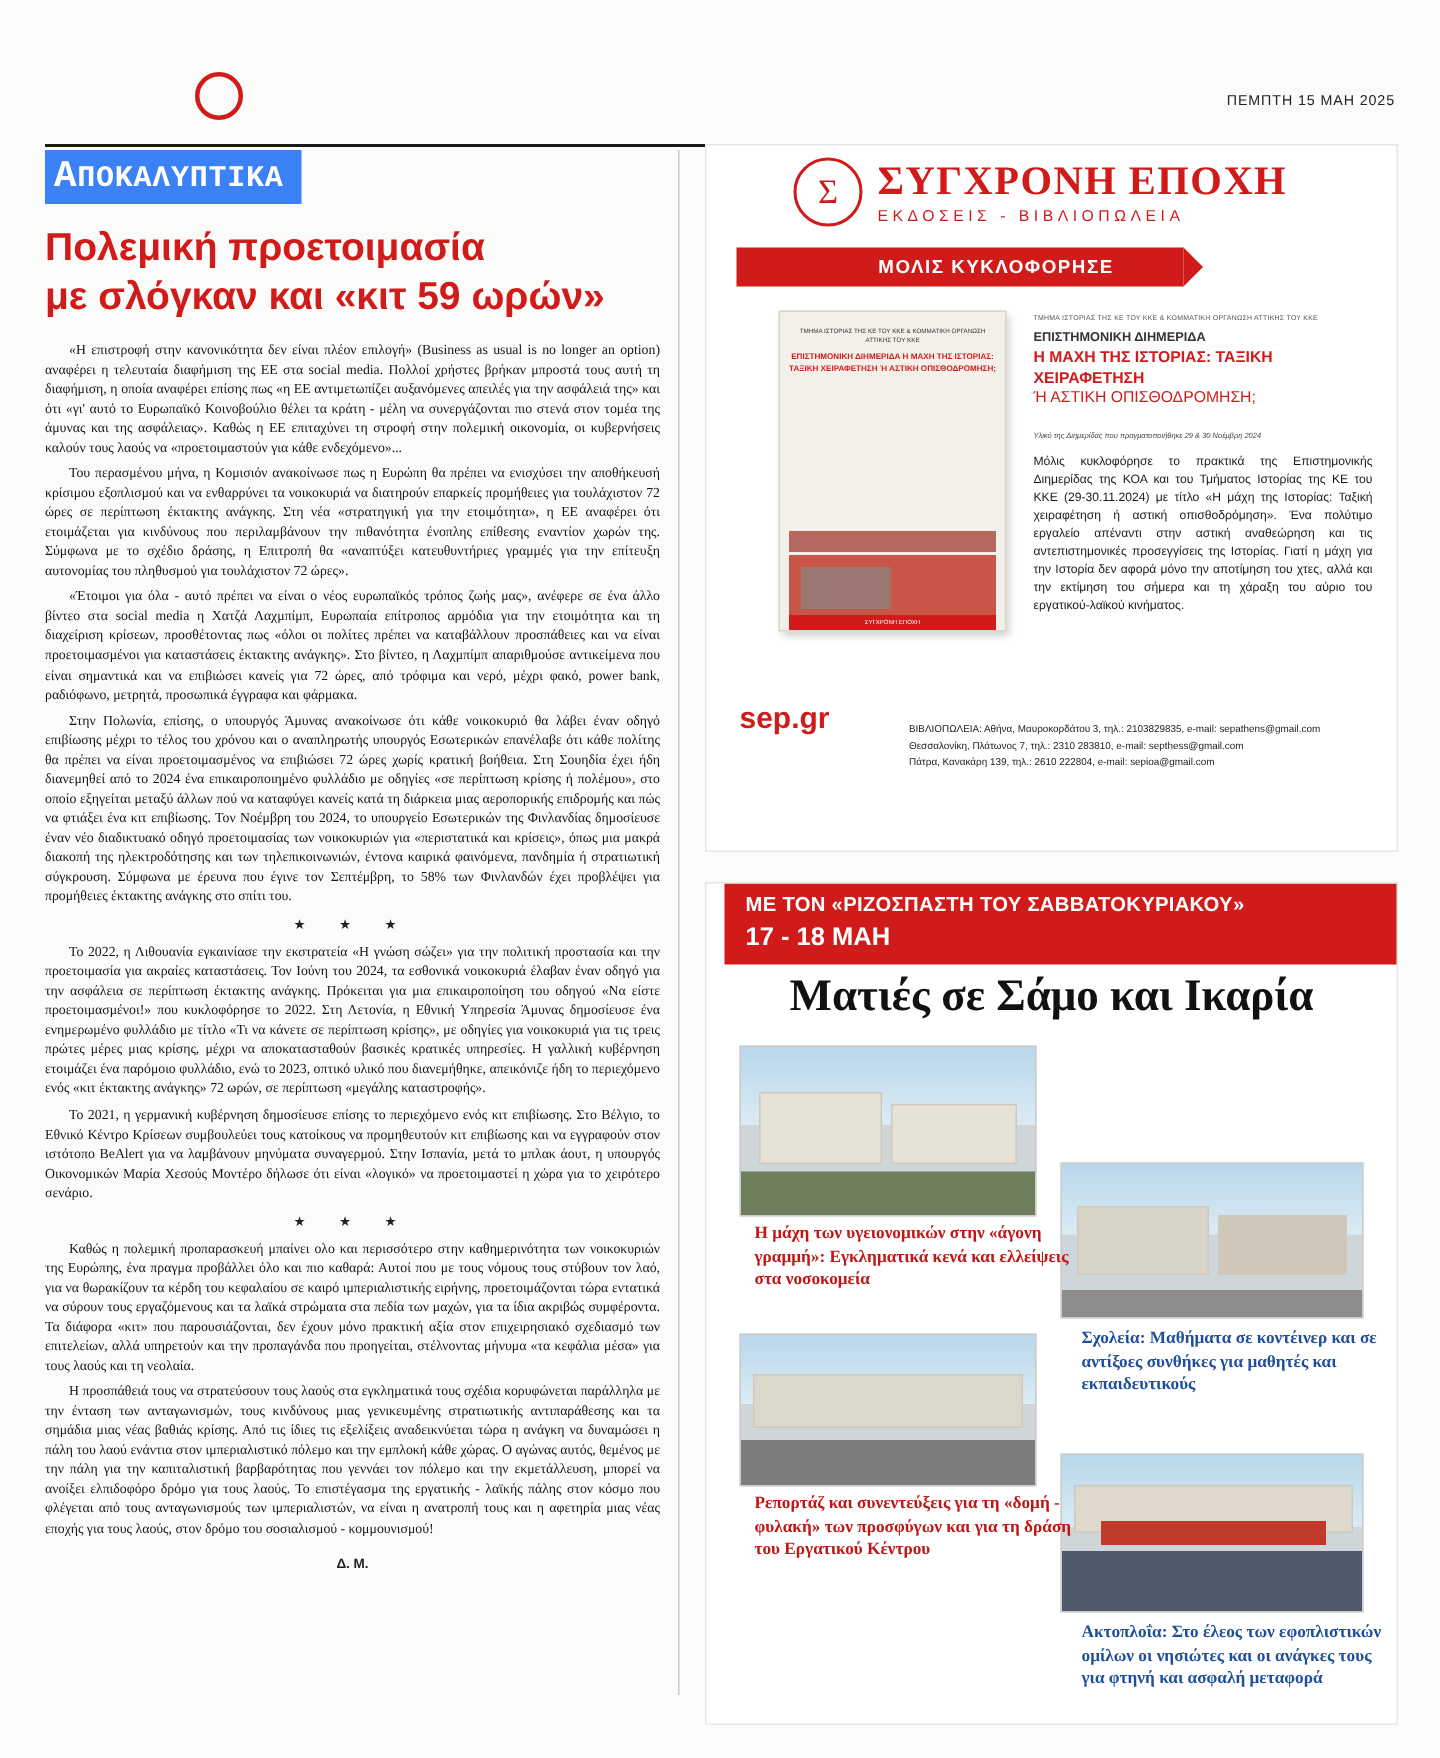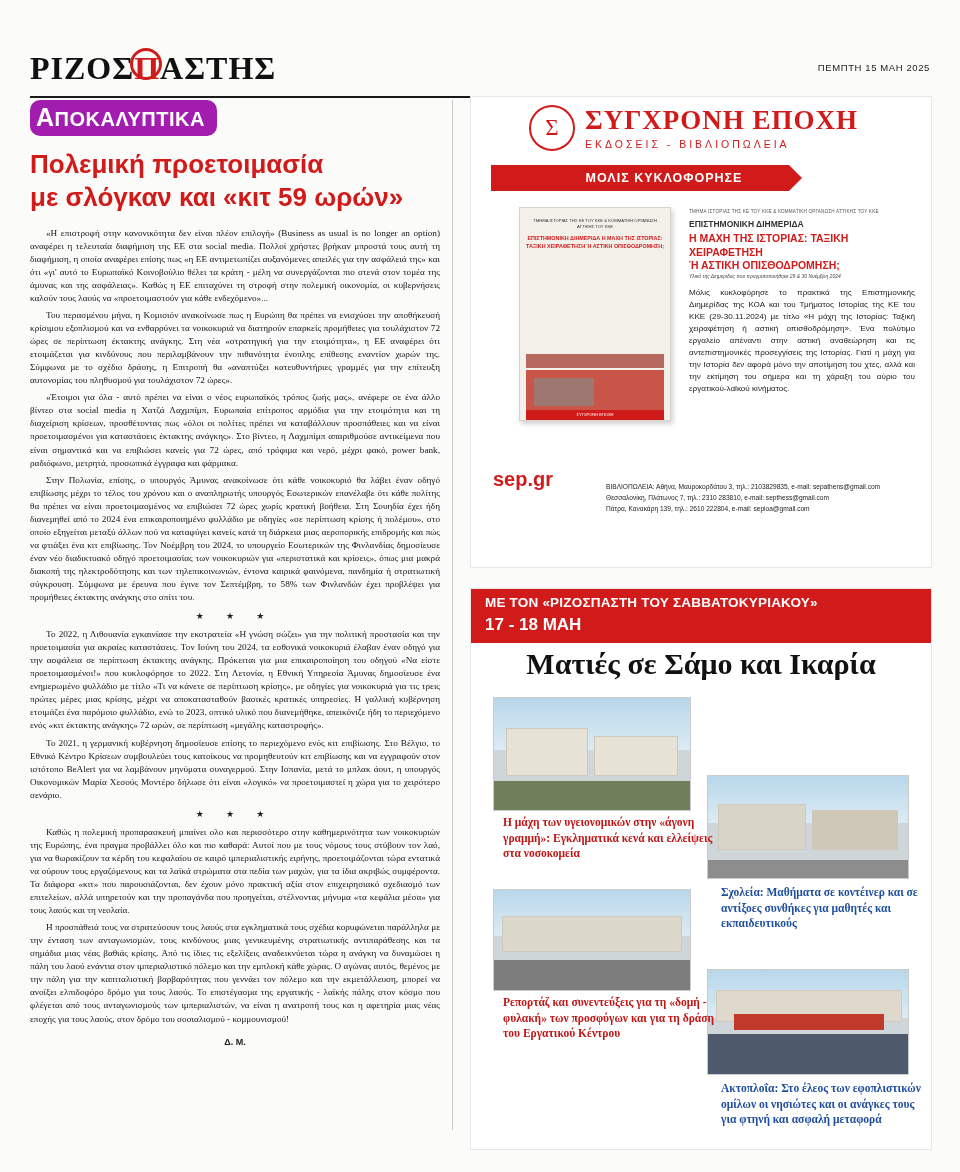--- a/index.html
+++ b/index.html
@@ -35,27 +35,26 @@
   }
 
   
   .left-col{position:absolute;left:30px;top:100px;width:410px;}
   .right-col{position:absolute;left:470px;top:96px;width:460px;}
   .vdivider{position:absolute;left:452px;top:100px;width:1px;height:1030px;background:#c9c9c9;}
 
   
   .apokalyptika{
     display:inline-block;
-    background:#a21caf;color:#fff;
-    font-family:Liberation Sans, sans-serif;
+    background:#3b82f6;color:#fff;
+    font-family:Liberation Mono, monospace;
     font-weight:bold;font-size:20px;
     padding:3px 12px 4px 6px;
     letter-spacing:.5px;
     margin-bottom:10px;
-    border-radius:10px;
   }
   .apokalyptika .big{font-size:25px;}
   h1.headline{
     font-family:"Liberation Sans", sans-serif;
     font-weight:bold;color:#d11a1a;
     font-size:26px;line-height:1.28;
     margin:2px 0 12px 0;
   }
   .article{
     column-count:1;
@@ -131,40 +130,40 @@
     background:#d11a1a;color:#fff;font-size:4px;text-align:center;
     font-family:"Liberation Sans",sans-serif;line-height:10px;
   }
   .ad-text{
     position:absolute;left:218px;top:112px;width:226px;
     font-family:"Liberation Sans",sans-serif;
   }
   .ad-kicker{font-size:4.6px;color:#555;letter-spacing:.2px;margin-bottom:5px;}
   .ad-h1{font-size:8.5px;font-weight:bold;color:#333;margin-bottom:3px;}
   .ad-h2{font-size:10.5px;font-weight:bold;color:#d11a1a;line-height:1.3;}
-  .ad-h3{font-size:10.5px;font-weight:bold;color:#d11a1a;line-height:1.3;margin-bottom:0;}
+  .ad-h3{font-size:10.5px;font-weight:normal;color:#d11a1a;line-height:1.3;margin-bottom:15px;}
   .ad-note{font-size:5px;color:#444;font-style:italic;margin-bottom:8px;}
   .ad-body{font-size:8.1px;line-height:1.48;color:#1a1a1a;text-align:justify;}
   .sepgr{
     position:absolute;left:22px;bottom:76px;
     font-family:"Liberation Sans",sans-serif;font-weight:bold;
     font-size:20px;color:#d11a1a;
   }
   .shops{
     position:absolute;left:135px;bottom:52px;width:305px;
     font-family:"Liberation Sans",sans-serif;font-size:6.6px;line-height:1.65;color:#222;
   }
 
   
   .promo{
     position:absolute;left:0;top:492px;width:460px;height:560px;
     background:#fff;border:1px solid #e6e6e6;overflow:hidden;
   }
   .promo-bar{
-    position:absolute;left:0;top:0;width:460px;height:54px;
+    position:absolute;left:12px;top:0;width:460px;height:54px;
     background:#d11a1a;color:#fff;
     font-family:"Liberation Sans",sans-serif;font-weight:bold;
   }
   .promo-bar .l1{position:absolute;left:14px;top:6px;font-size:13.5px;letter-spacing:.2px;}
   .promo-bar .l2{position:absolute;left:14px;top:26px;font-size:17px;}
   .promo-title{
     position:absolute;left:0;top:58px;width:460px;text-align:center;
     font-family:"Liberation Serif",serif;font-weight:bold;font-size:30px;color:#111;
   }
   .ph{position:absolute;border:1px solid #ccc;overflow:hidden;background:#cfd6da;}
@@ -190,23 +189,20 @@
   .c2{left:232px;top:296px;width:210px;font-size:11.5px;}
   .c3{left:14px;top:406px;width:212px;font-size:11.5px;}
   .c4{left:232px;top:492px;width:210px;font-size:11.5px;}
 </style>
 </head>
 <body>
 
 <div class="page">
 
   <div class="masthead">
-    <div class="logo">
-      <span>ΡΙΖΟΣ</span><span class="red">Π</span><span>ΑΣΤΗΣ</span>
-    </div>
     <div class="logo-circle"></div>
     <div class="issue-date">ΠΕΜΠΤΗ 15 ΜΑΗ 2025</div>
   </div>
 
   <div class="vdivider"></div>
 
   <div class="left-col">
     <div class="apokalyptika">
       <span class="big">Α</span><span>ΠΟΚΑΛΥΠΤΙΚΑ</span>
     </div>

